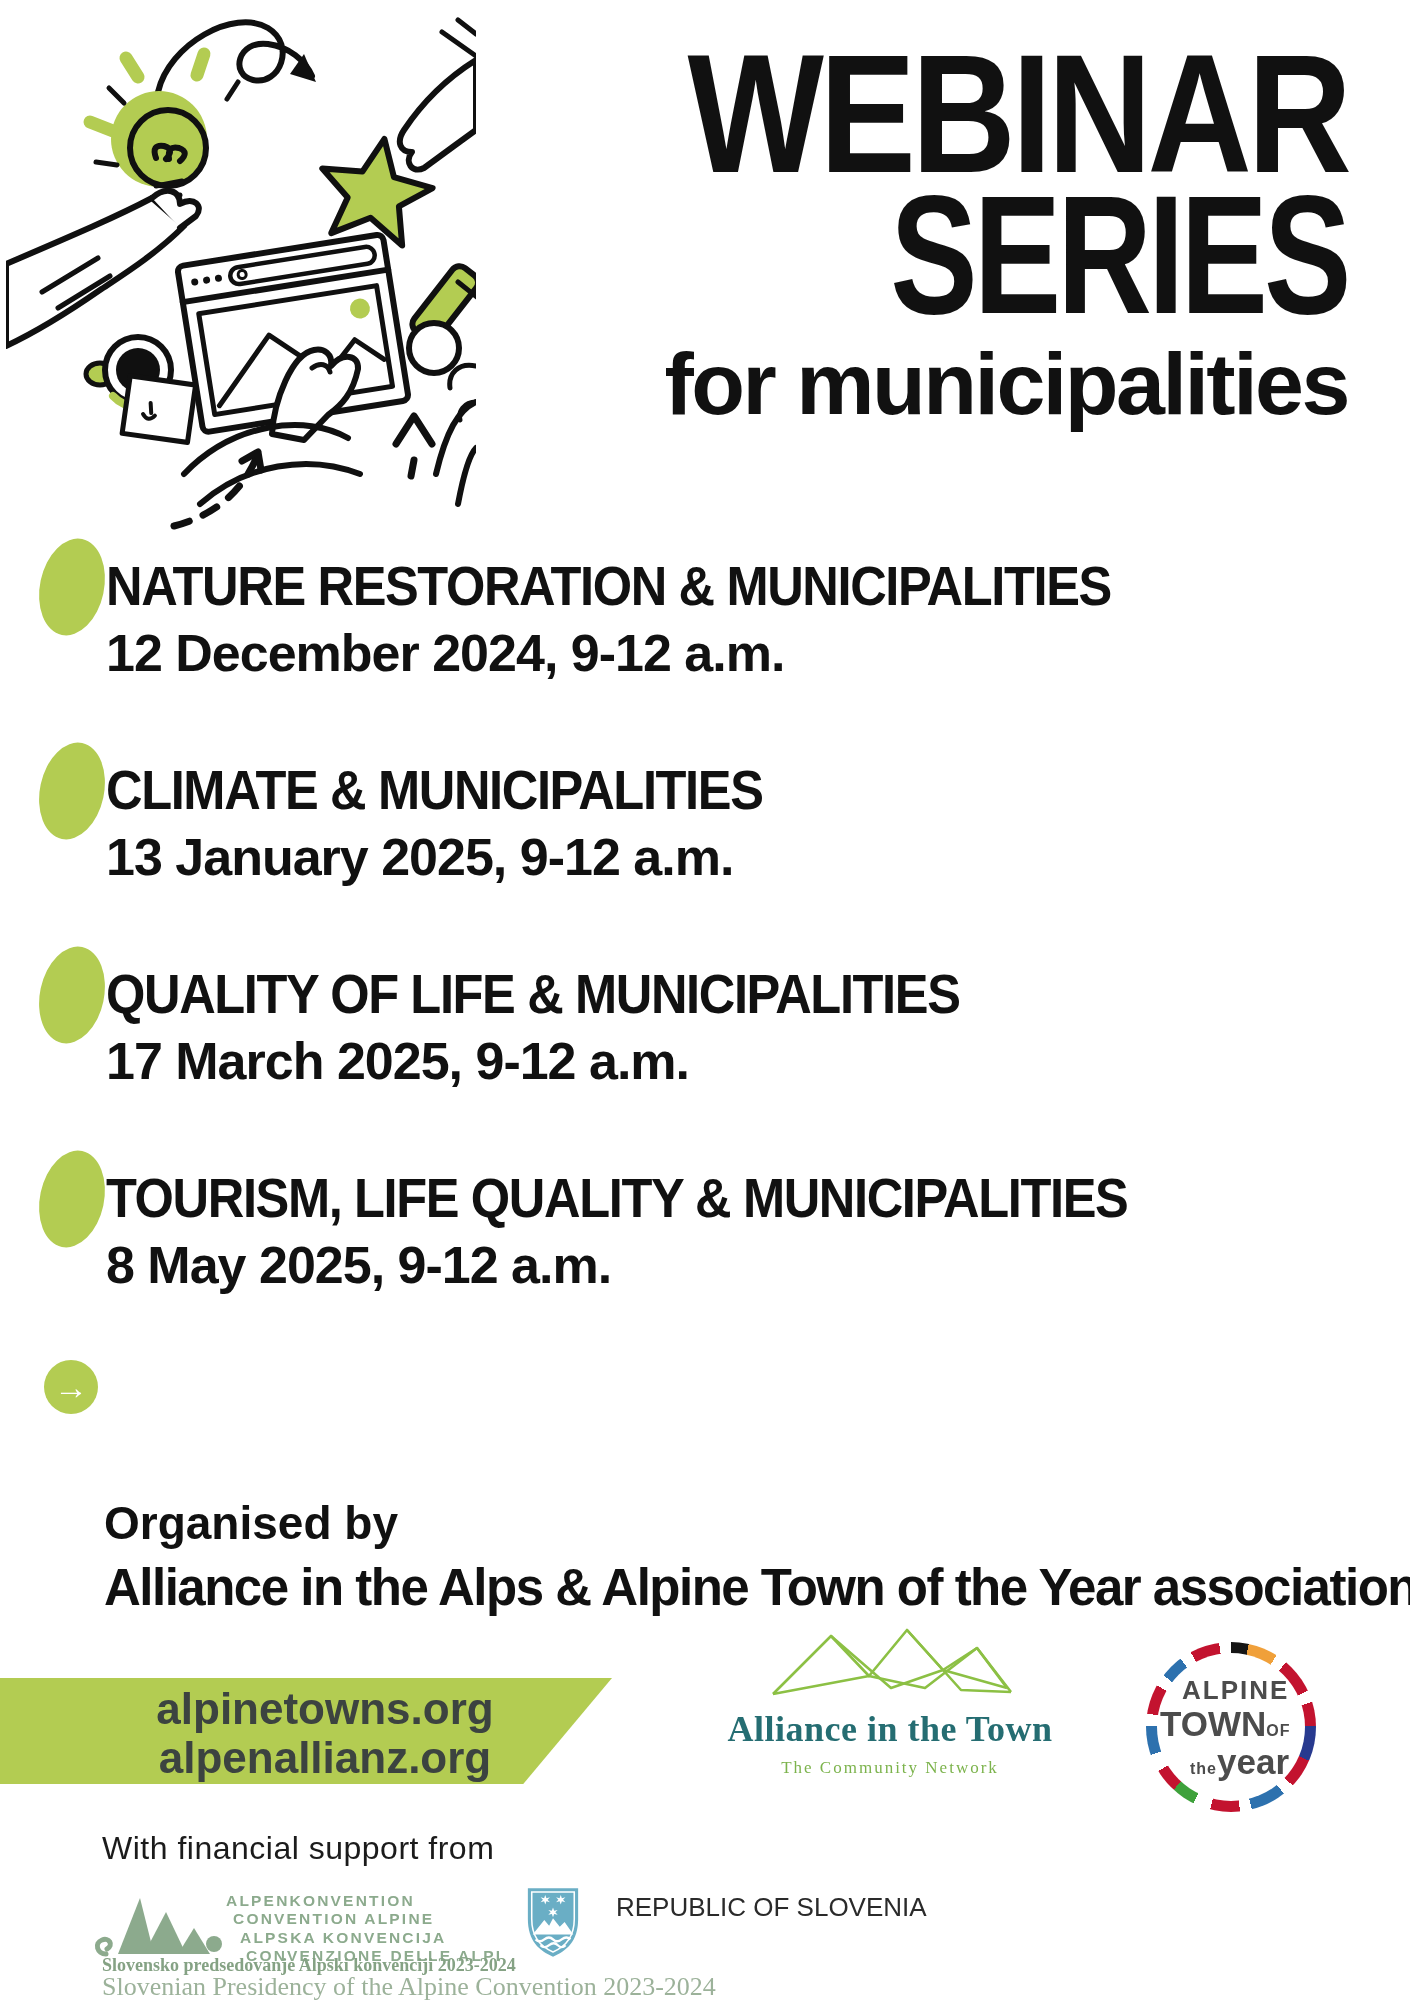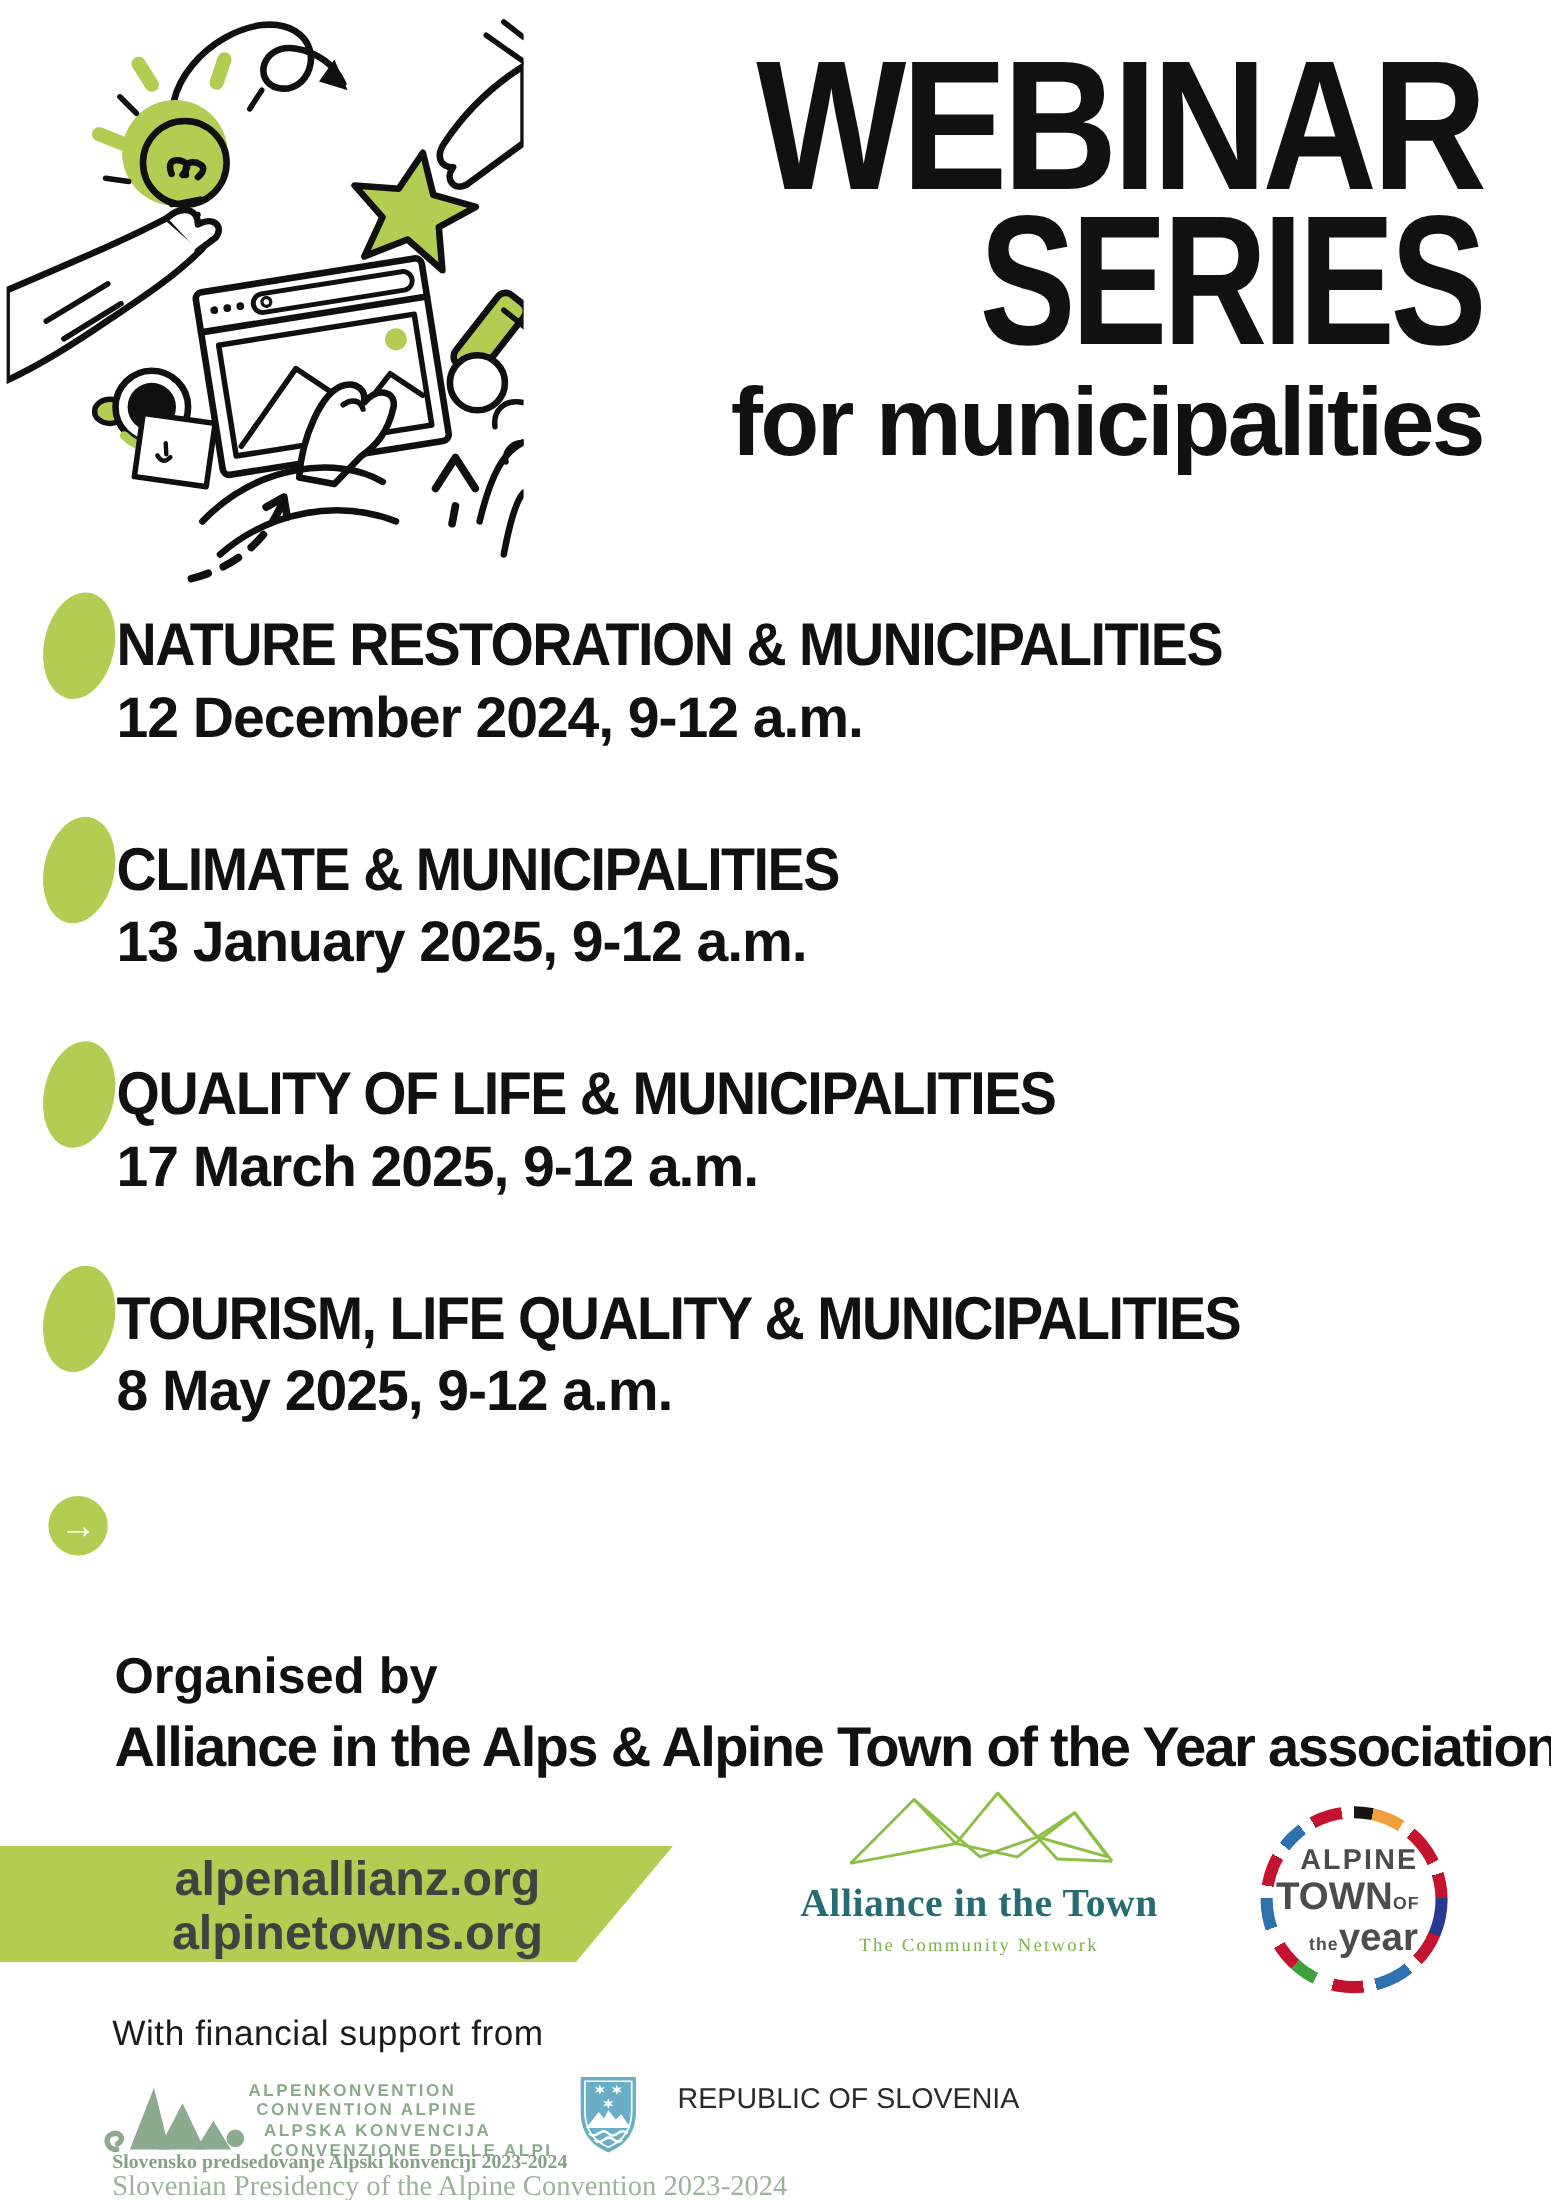--- a/index.html
+++ b/index.html
@@ -193,22 +193,22 @@
   <div class="arrow-dot">→</div>
 </div>
 
 <div class="organiser">
   <div class="org-label">Organised by</div>
   <div class="org-names">Alliance in the Alps &amp; Alpine Town of the Year association</div>
 </div>
 
 <div class="banner">
   <div class="banner-text">
+    <div>alpinetowns.org</div>
     <div>alpenallianz.org</div>
-    <div>alpinetowns.org</div>
   </div>
 </div>
 
 <div class="alliance">
   <svg width="250" height="78" viewBox="0 0 250 78">
     <g stroke="#8cc044" stroke-width="2.6" fill="none" stroke-linejoin="round">
       <path d="M8,72 L66,14 L104,54 L142,8 L178,48 L212,26 L242,66"></path>
       <path d="M8,72 L104,54 L160,66 L212,26 L246,70"></path>
       <path d="M66,14 L126,66 L178,48 L242,66"></path>
       <path d="M142,8 L196,68 L246,70"></path>

